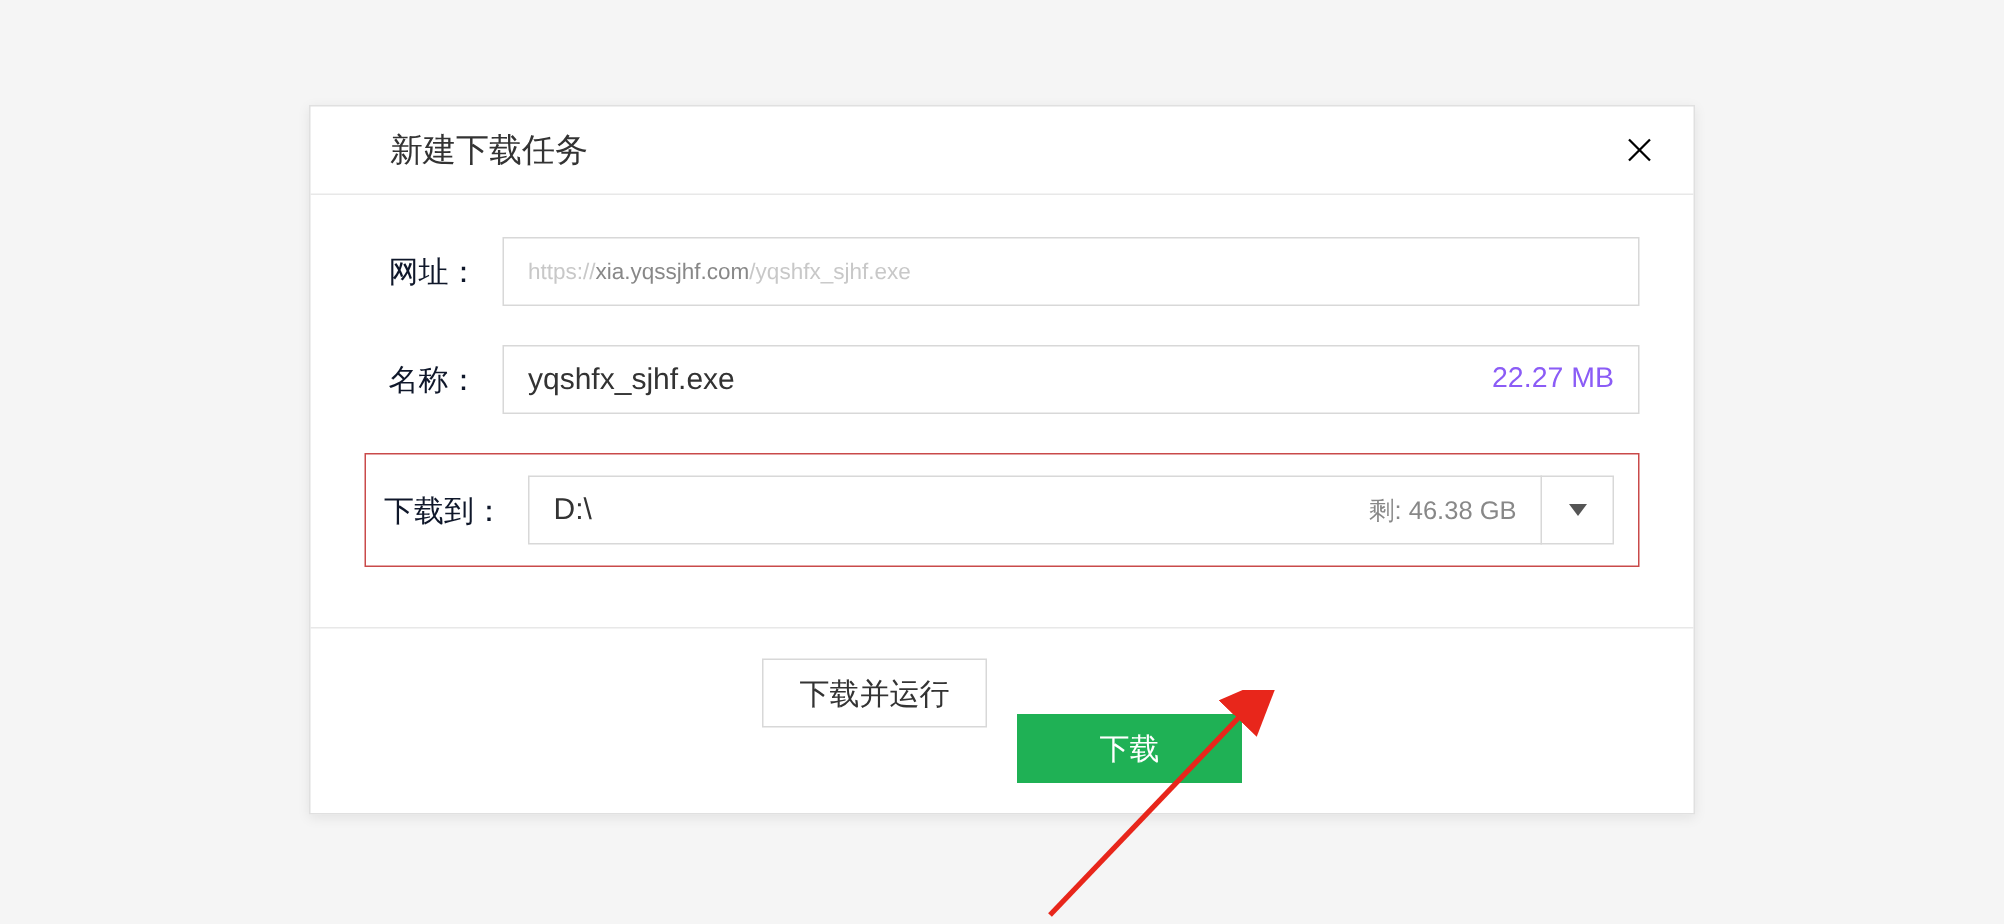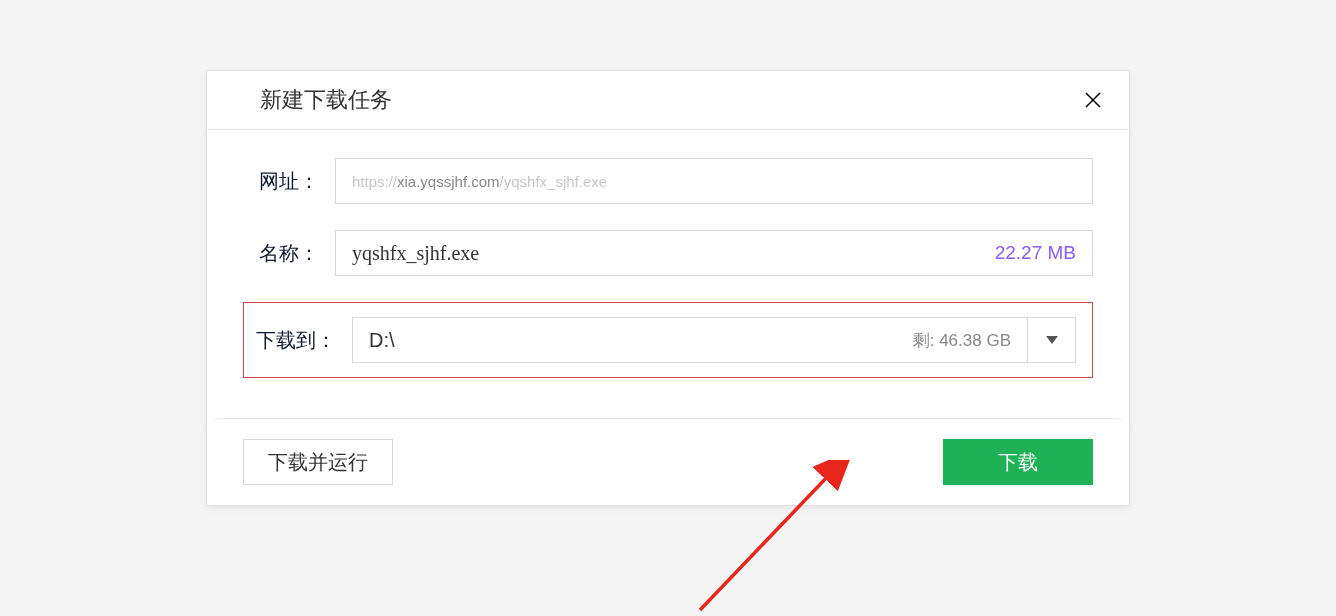--- a/index.html
+++ b/index.html
@@ -102,21 +102,20 @@
       color: #c8c8c8;
     }
     
     .input-name {
       flex: 1;
       font-size: 20px;
       color: #333;
       border: none;
       outline: none;
       background: transparent;
-      font-family: Liberation Serif, serif;
     }
     
     .file-size {
       font-size: 19px;
       color: #8b5cf6;
       margin-left: 12px;
       white-space: nowrap;
     }
     
     .highlight-row {
@@ -188,23 +187,22 @@
       cursor: pointer;
       display: flex;
       align-items: center;
       justify-content: center;
     }
     
     .dialog-footer {
       border-top: 1px solid #e8e8e8;
       padding: 20px 36px;
       display: flex;
-      justify-content: space-between;
+      justify-content: center;
       gap: 20px;
-      border-radius: 15px;
     }
     
     .btn {
       height: 46px;
       padding: 0 24px;
       font-size: 20px;
       cursor: pointer;
       border: 1px solid #d8d8d8;
       background: #fff;
       color: #333;
@@ -212,20 +210,21 @@
       align-items: center;
       justify-content: center;
       min-width: 140px;
     }
     
     .btn-primary {
       background: #1fb155;
       border-color: #1fb155;
       color: #fff;
       min-width: 150px;
+      margin-top: 37px;
     }
     
     .btn-cancel {
       min-width: 130px;
     }
     
     .arrow-annotation {
       position: absolute;
       left: 680px;
       top: 460px;

